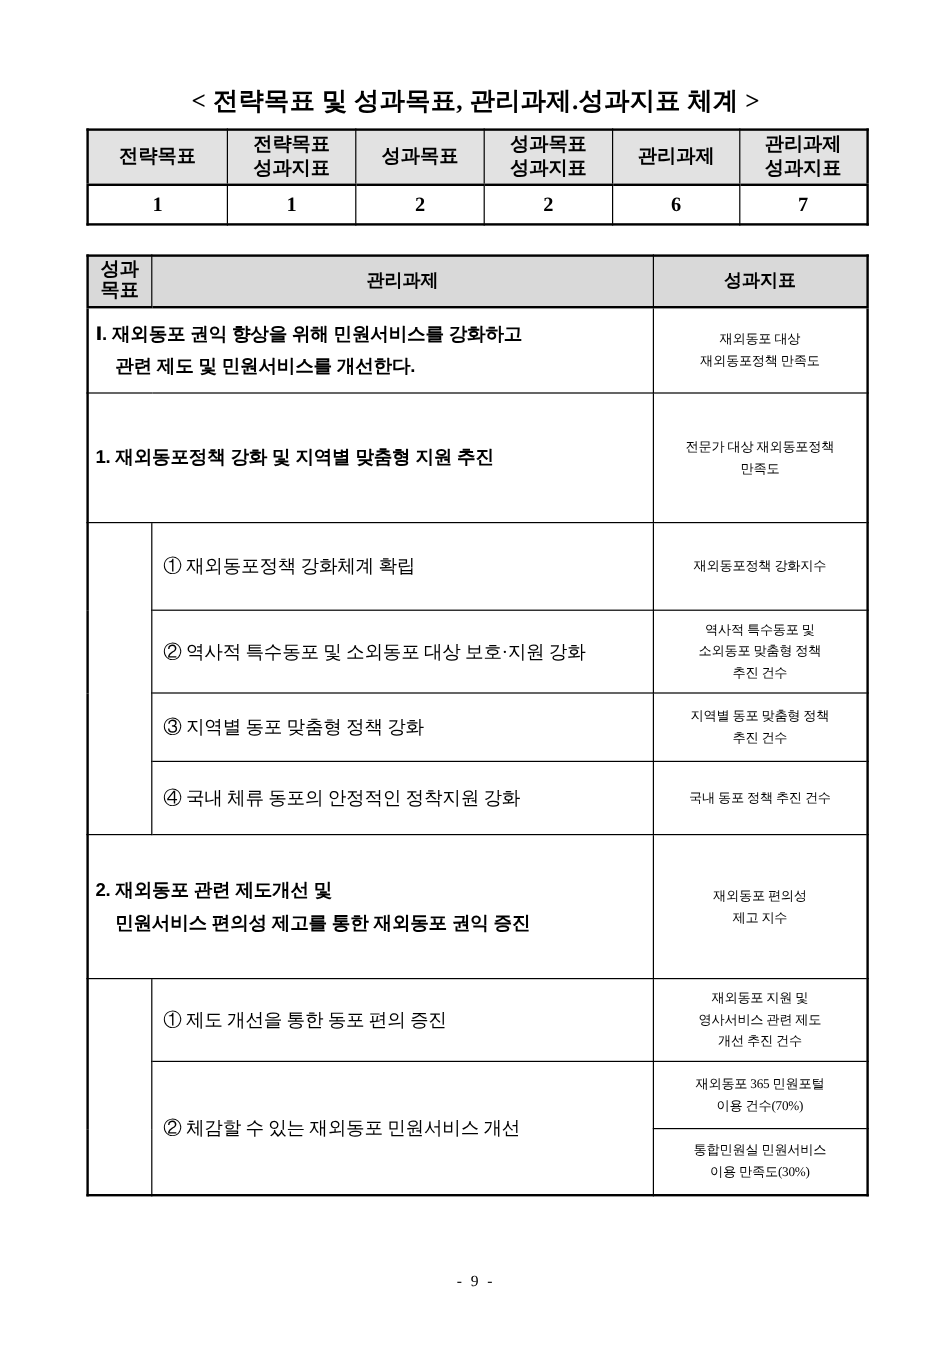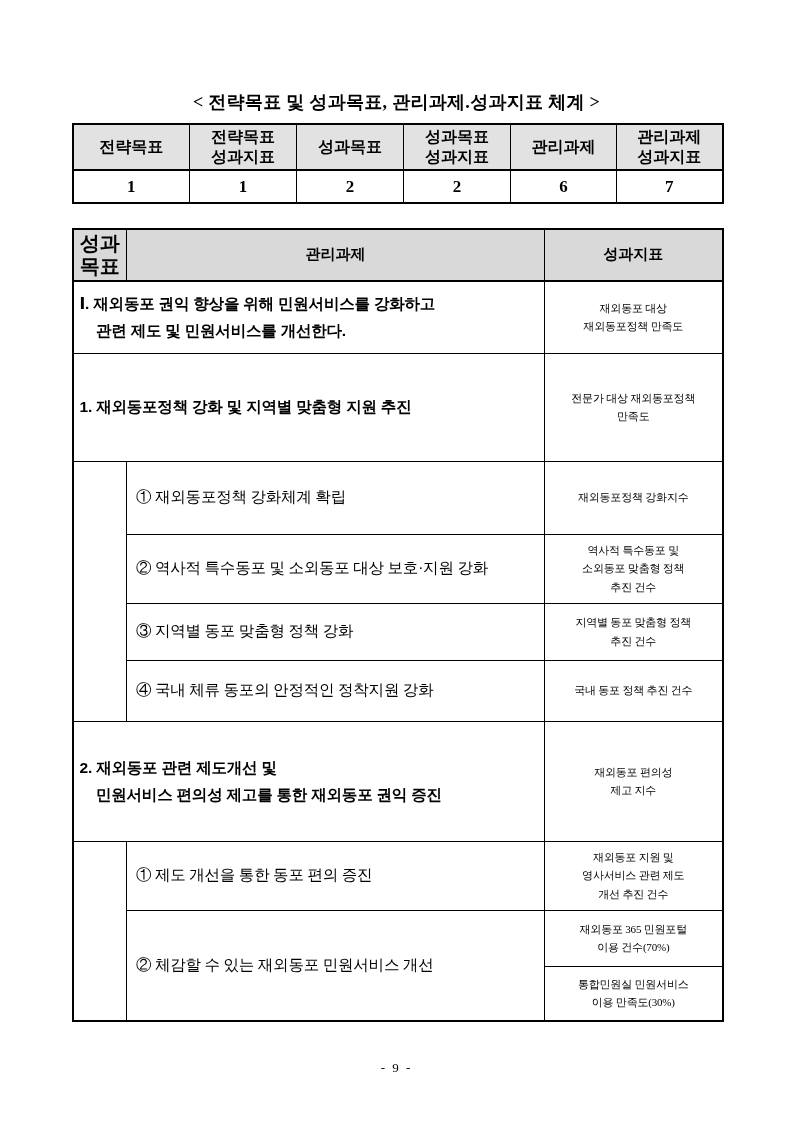--- a/index.html
+++ b/index.html
@@ -7,23 +7,23 @@
   body {
     width: 793px; height: 1121px;
     background: #ffffff;
     color: #000;
     font-family: "Liberation Serif", "DejaVu Serif", serif;
   }
   .page { position: relative; width: 793px; height: 1121px; overflow: hidden; }
   .content { width: 650px; margin: 0 auto; }
 
   .title {
-    margin: 0; padding-top: 90px;
-    text-align: center;
-    font-size: 18px; font-weight: 800;
+    margin: 0; padding-top: 70px;
+    text-align: center;
+    font-size: 21px; font-weight: 800;
     letter-spacing: 0.3px;
   }
   .unit {
     margin-top: 10px;
     text-align: right;
     font-size: 13px;
   }
 
   table { border-collapse: collapse; table-layout: fixed; width: 650px; }
   th, td { border: 1px solid #000; padding: 2px 4px; vertical-align: middle; }
@@ -47,21 +47,21 @@
 
   
   .t2 { margin-top: 24px; border: 2px solid #000; }
   .t2 th {
     background: #d9d9d9;
     height: 38px;
     font-size: 15px; font-weight: 700;
     text-align: center;
     line-height: 1.15;
   }
-  .t2 th.narrow { font-size: 20px; white-space: pre-line; padding: 2px 1px; }
+  .t2 th.narrow { font-size: 16px; white-space: pre-line; padding: 2px 1px; }
   .t2 tr.head th { border-bottom: 2px solid #000; }
 
   .goal-title {
     font-family: "Liberation Sans", "DejaVu Sans", sans-serif;
     font-size: 15.5px; font-weight: 800;
     text-align: left;
     padding-left: 6px;
     white-space: pre-wrap;
     line-height: 1.75;
     letter-spacing: -0.2px;

